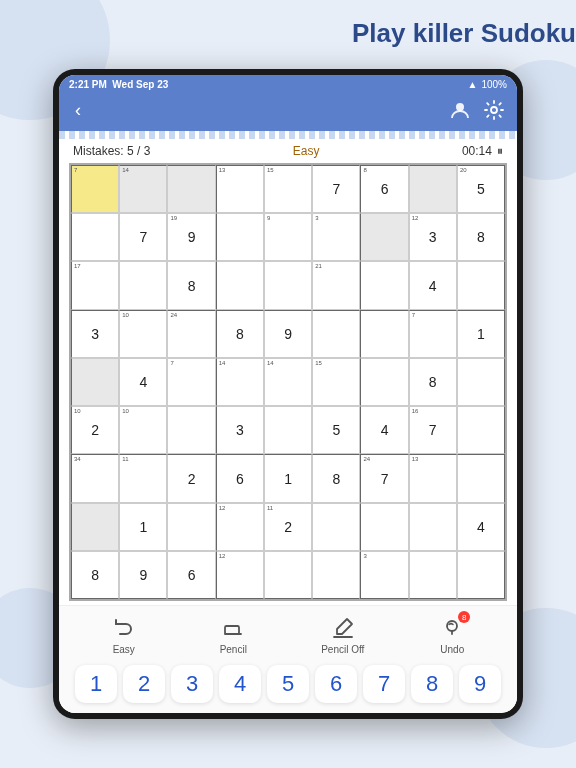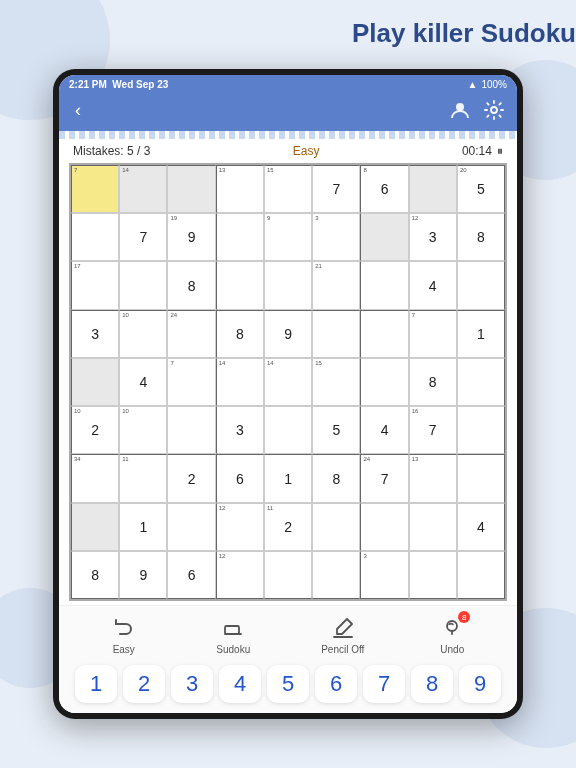--- a/index.html
+++ b/index.html
@@ -492,21 +492,21 @@
       </div>
 
       <div class="toolbar-item">
         <div class="toolbar-icon-wrap">
           <svg width="24" height="24" viewBox="0 0 24 24" fill="none">
             <rect x="4" y="10" width="14" height="8" rx="1.5" stroke="#555" stroke-width="1.8"></rect>
             <line x1="4" y1="18" x2="20" y2="18" stroke="#555" stroke-width="1.8" stroke-linecap="round"></line>
             <path d="M9 10 L13 10" stroke="#555" stroke-width="1.5"></path>
           </svg>
         </div>
-        <span class="toolbar-label">Sudoku</span>
+        <span class="toolbar-label">Pencil</span>
       </div>
 
       <div class="toolbar-item">
         <div class="toolbar-icon-wrap">
           <svg width="24" height="24" viewBox="0 0 24 24" fill="none">
             <path d="M16 3l5 5-10 10H6v-5L16 3z" stroke="#555" stroke-width="1.8" stroke-linejoin="round" fill="none"></path>
             <line x1="3" y1="21" x2="21" y2="21" stroke="#555" stroke-width="1.8" stroke-linecap="round"></line>
           </svg>
         </div>
         <span class="toolbar-label">Pencil Off</span>

